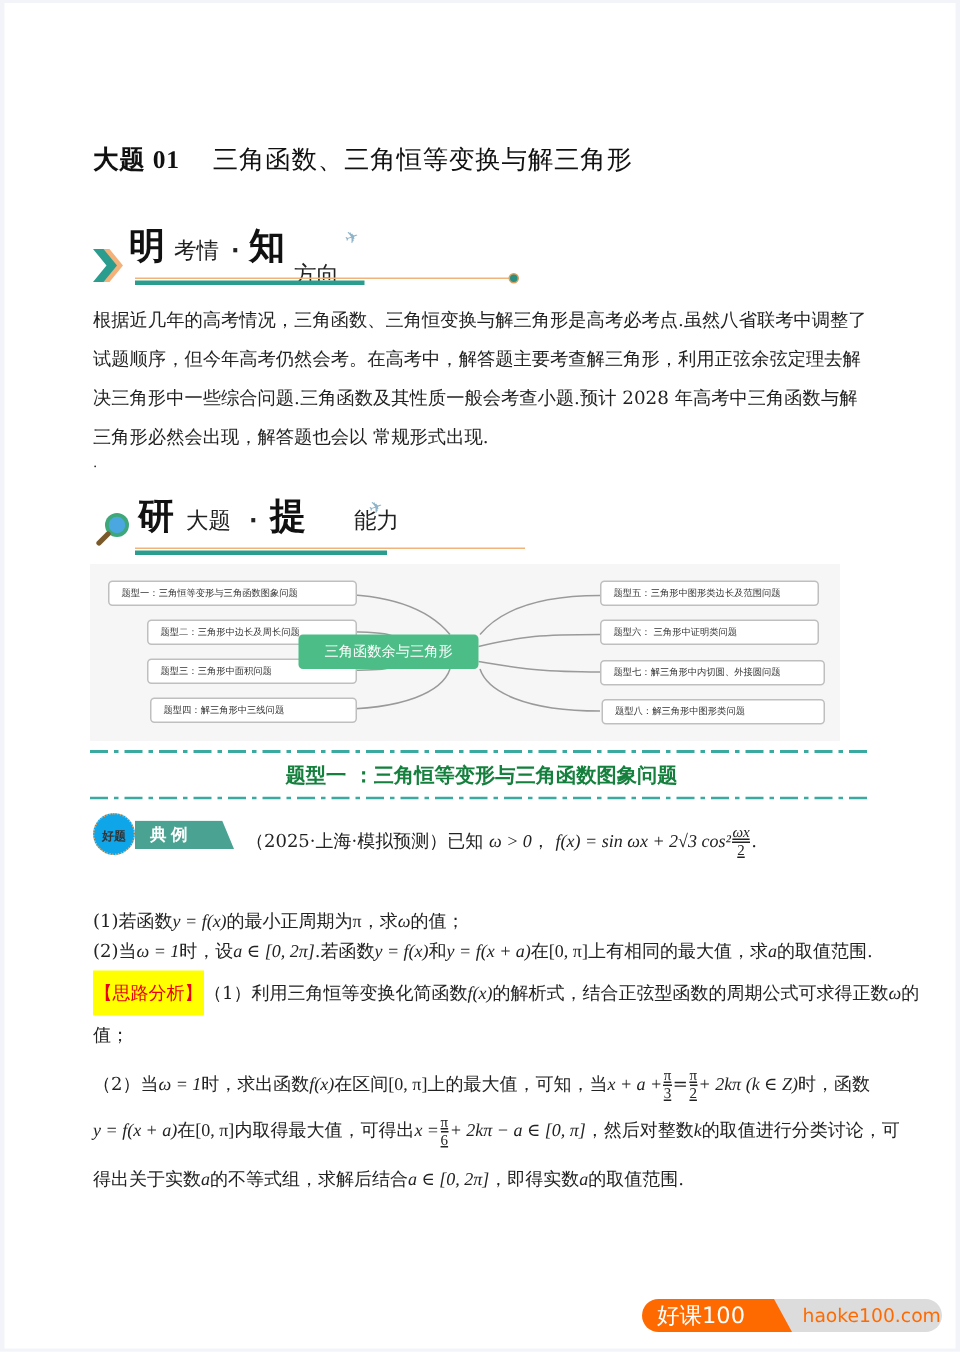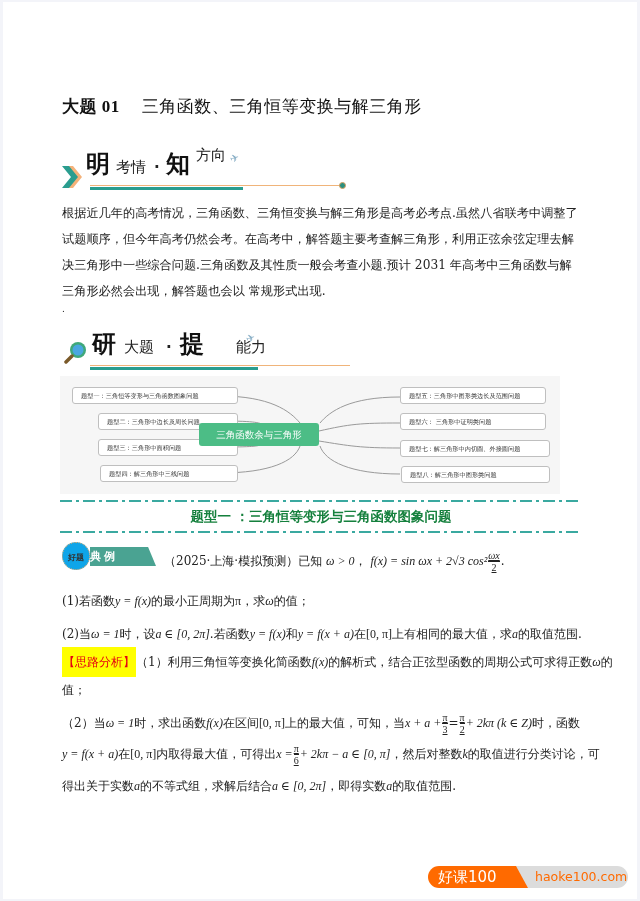--- a/index.html
+++ b/index.html
@@ -26,21 +26,21 @@
   .mindmap { position: absolute; left: 60px; top: 376px; width: 500px; height: 118px; background: #f6f6f6; }
   .mm-node { position: absolute; height: 17px; background: #fff; border: 1px solid #bfbfbf; border-radius: 3px; font-family: "DejaVu Sans", sans-serif; font-size: 6.2px; line-height: 15px; color: #333; padding-left: 8px; white-space: nowrap; overflow: hidden; }
   .mm-center { position: absolute; left: 199px; top: 423px; width: 120px; height: 23px; background: #4cbd86; color: #fff; border-radius: 3px; font-family: "DejaVu Sans", sans-serif; font-size: 9.5px; line-height: 23px; text-align: center; }
   svg.mm-lines { position: absolute; left: 60px; top: 376px; }
 
   .dash { position: absolute; left: 60px; width: 522px; height: 2px; }
   .section-title { position: absolute; left: 60px; width: 522px; top: 508px; text-align: center; font-family: "DejaVu Sans", sans-serif; font-weight: bold; font-size: 13.5px; color: #15803d; }
 
   .example-badge { position: absolute; left: 62px; top: 542px; width: 95px; height: 28px; }
   .eb-circle { position: absolute; left: 0; top: 0; width: 28px; height: 28px; border-radius: 50%; background: #0ea5e9; border: 1px dotted #d9a86a; text-align: center; line-height: 28px; font-family: "DejaVu Serif", serif; font-weight: bold; font-size: 11px; color: #333; }
-  .eb-tag { position: absolute; left: 28px; top: 5px; width: 66px; height: 19px; background: #4aa392; clip-path: polygon(0 0, 88% 0, 100% 100%, 0 100%); color: #fff; font-family: "DejaVu Sans", sans-serif; font-weight: bold; font-size: 11px; line-height: 19px; letter-spacing: 3px; }
+  .eb-tag { position: absolute; left: 28px; top: 5px; width: 66px; height: 19px; background: #4aa392; clip-path: polygon(0 0, 88% 0, 100% 100%, 0 100%); color: #fff; font-family: "DejaVu Sans", sans-serif; font-weight: bold; font-size: 11px; line-height: 19px; padding-left: 10px; letter-spacing: 3px; }
 
   .line { position: absolute; left: 62px; font-size: 12px; color: #222; white-space: nowrap; font-family: "DejaVu Serif", serif; }
   .math { font-family: "Liberation Serif", "DejaVu Serif", serif; font-style: italic; }
   .up { font-family: "Liberation Serif", serif; }
   .frac { display: inline-block; vertical-align: middle; text-align: center; font-family: "Liberation Serif", serif; font-size: 10px; line-height: 11px; margin: 0 1px; text-decoration: underline; }
   .frac span { display: block; }
   .frac .den { border-top: 1px solid #222; }
   .hl { background: #ffff00; color: #e60012; padding: 8px 1px; font-family: "DejaVu Sans", sans-serif; }
 
   .watermark { position: absolute; left: 428px; top: 866px; height: 22px; width: 200px; }
@@ -58,28 +58,28 @@
 
 <div class="banner" style="left:62px; top:146px; width:290px;">
   <svg class="chev" viewBox="0 0 22 22" width="22" height="22">
     <polygon points="0,0 9,0 18,11 9,22 0,22 9,11" fill="#2a9d8f"></polygon>
     <polygon points="7,0 11,0 20,11 11,22 7,22 16,11" fill="#f4b27a"></polygon>
   </svg>
   <span class="big" style="left:24px; top:2px;">明</span>
   <span class="small" style="left:54px; top:12px;">考情</span>
   <span class="small" style="left:92px; top:12px; font-weight:bold;">·</span>
   <span class="big" style="left:104px; top:2px;">知</span>
-  <span class="small" style="left:134px; top:0;text-align:right;">方向</span>
+  <span class="small" style="left:134px; top:28px;text-align:right;">方向</span>
   <span class="plane" style="left:168px; top:6px;">✈</span>
   <div class="line-thin" style="left:28px; top:39px; width:250px;"></div>
   <div class="line-thick" style="left:28px; top:41px; width:153px;"></div>
   <div class="dot" style="left:277px; top:36px;"></div>
 </div>
 
-<div class="para" style="top:200px;">根据近几年的高考情况，三角函数、三角恒变换与解三角形是高考必考点.虽然八省联考中调整了试题顺序，但今年高考仍然会考。在高考中，解答题主要考查解三角形，利用正弦余弦定理去解决三角形中一些综合问题.三角函数及其性质一般会考查小题.预计 2031 年高考中三角函数与解三角形必然会出现，解答题也会以 常规形式出现.</div>
+<div class="para" style="top:200px;">根据近几年的高考情况，三角函数、三角恒变换与解三角形是高考必考点.虽然八省联考中调整了试题顺序，但今年高考仍然会考。在高考中，解答题主要考查解三角形，利用正弦余弦定理去解决三角形中一些综合问题.三角函数及其性质一般会考查小题.预计 2028 年高考中三角函数与解三角形必然会出现，解答题也会以 常规形式出现.</div>
 <div class="line" style="left:62px; top:304px; font-size:9px;">.</div>
 
 <div class="banner" style="left:62px; top:326px; width:290px;">
   <svg viewBox="0 0 24 24" width="24" height="24" style="position:absolute; left:2px; top:14px;">
     <circle cx="14" cy="10" r="8" fill="#3fa87a"></circle>
     <circle cx="14" cy="10" r="5.5" fill="#4aa7e0"></circle>
     <line x1="8" y1="16" x2="2" y2="22" stroke="#7a5a2a" stroke-width="3.5" stroke-linecap="round"></line>
   </svg>
   <span class="big" style="left:30px; top:2px;">研</span>
   <span class="small" style="left:62px; top:12px;">大题</span>
@@ -125,21 +125,21 @@
 <div class="example-badge">
   <div class="eb-circle" style="font-size:8px;">好题</div>
   <div class="eb-tag">典例</div>
 </div>
 <div class="line" style="left:164px; top:550px;">
   <span>（2025·上海·模拟预测）已知</span>
   <span class="math">ω &gt; 0</span>，
   <span class="math">f(x) = sin ωx + 2√3 cos²</span><span class="frac"><span class="math">ωx</span><span class="den">2</span></span><span>.</span>
 </div>
 
-<div class="line" style="top:593px;text-align:right;">
+<div class="line" style="top:606px;text-align:right;">
   <span>(1)若函数</span><span class="math">y = f(x)</span><span>的最小正周期为</span><span class="up">π</span><span>，求</span><span class="math">ω</span><span>的值；</span>
 </div>
 <div class="line" style="top:626px;">
   <span>(2)当</span><span class="math">ω = 1</span><span>时，设</span><span class="math">a ∈ [0, 2π]</span><span>.若函数</span><span class="math">y = f(x)</span><span>和</span><span class="math">y = f(x + a)</span><span>在</span><span class="up">[0, π]</span><span>上有相同的最大值，求</span><span class="math">a</span><span>的取值范围.</span>
 </div>
 
 <div class="line" style="top:654px;">
   <span class="hl">【思路分析】</span><span>（1）利用三角恒等变换化简函数</span><span class="math">f(x)</span><span>的解析式，结合正弦型函数的周期公式可求得正数</span><span class="math">ω</span><span>的</span>
 </div>
 <div class="line" style="top:682px;">

